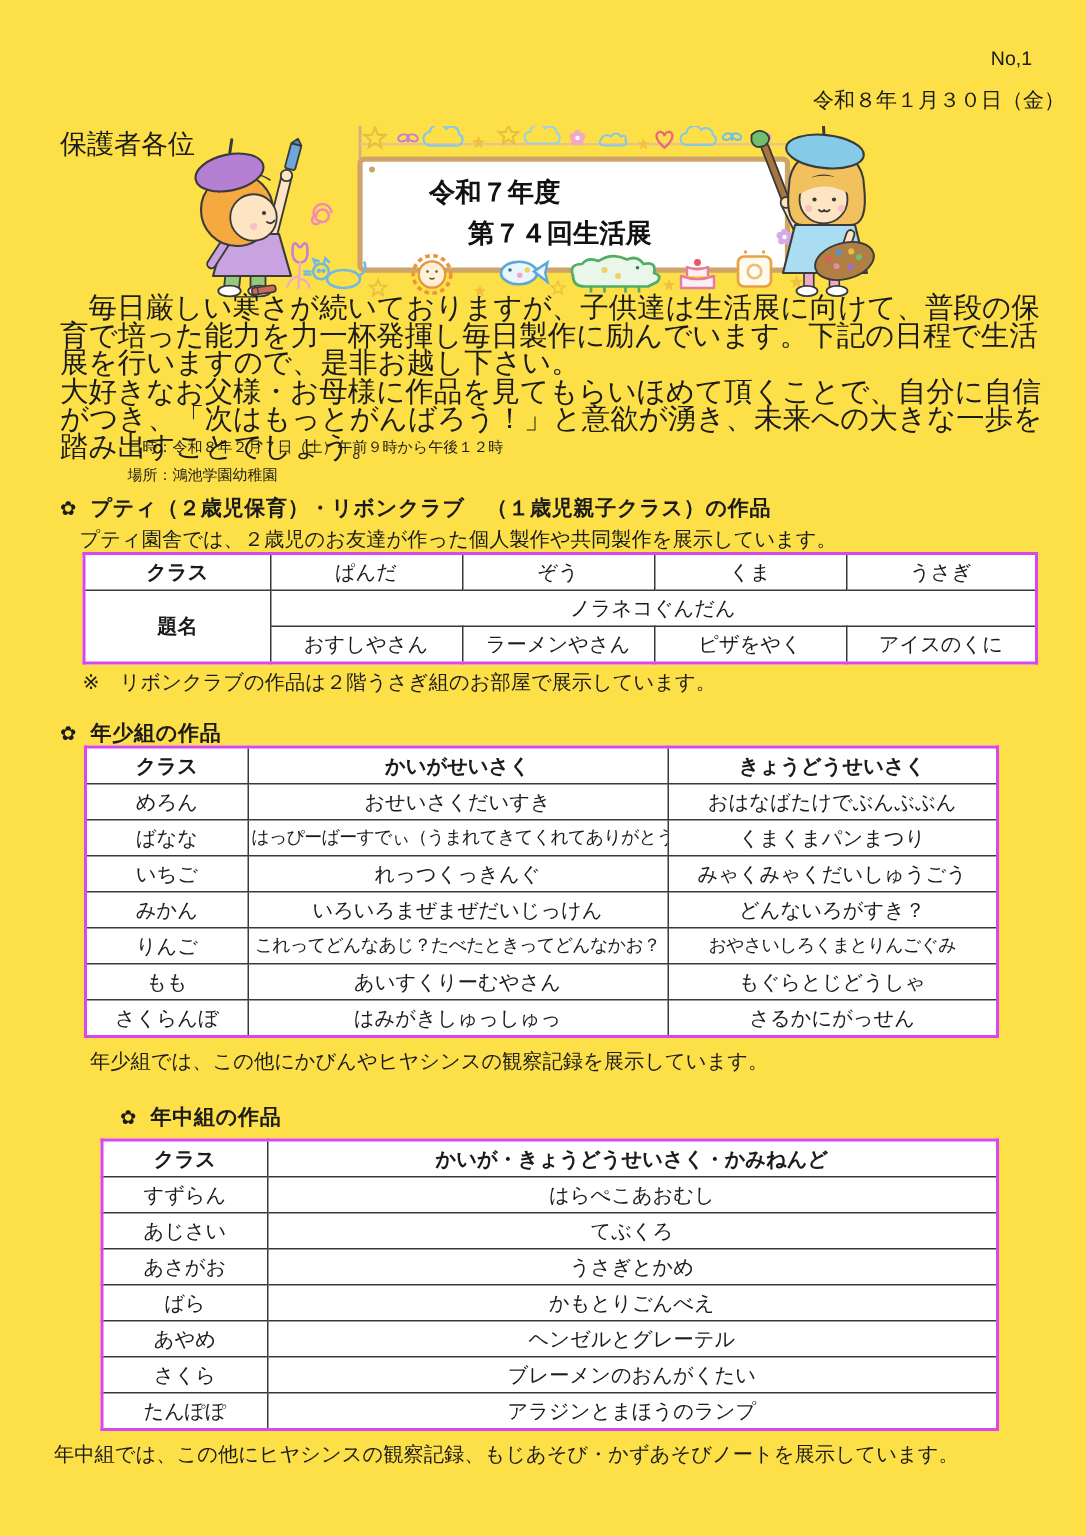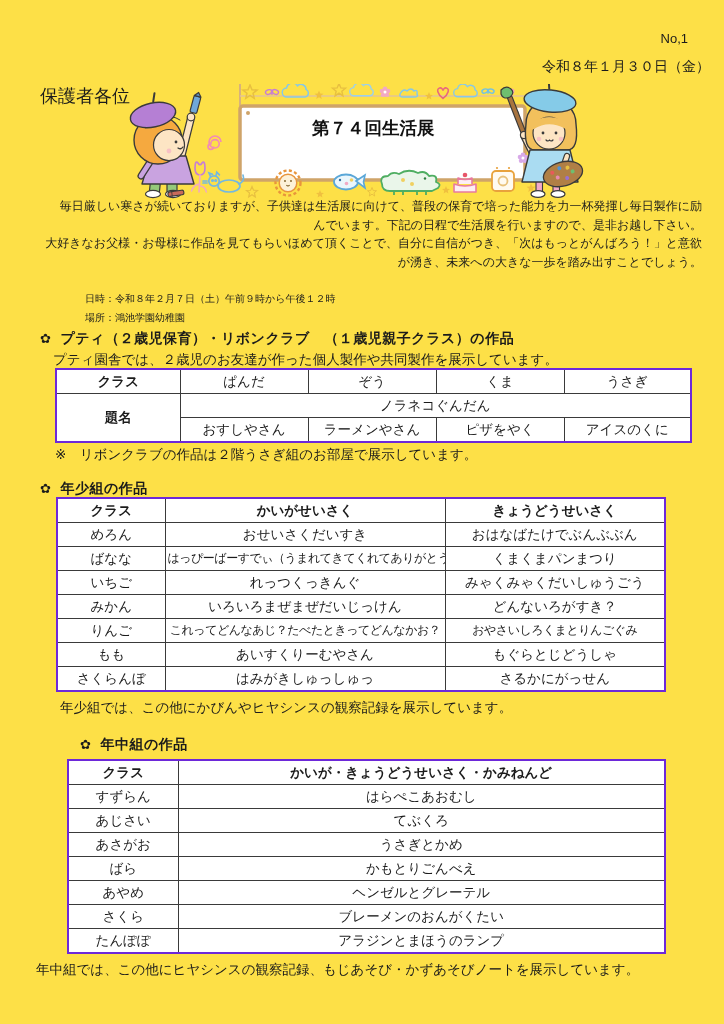--- a/index.html
+++ b/index.html
@@ -11,38 +11,38 @@
     color:#1b1b1b;
   }
   .abs{position:absolute;}
   .page-no{top:31px; right:36px; font-size:13px;}
   .issue-date{top:58px; right:14px; font-size:14px;}
   .salutation{top:84px; left:40px; font-size:18px;}
   .illustration{top:84px; left:120px; width:500px; height:118px;}
   .title-box-text{top:115px; left:240px; width:285px; font-weight:bold; font-size:17.5px; line-height:27px; color:#111;}
   .title-line1{margin-left:46px;}
   .title-line2{margin-left:72px;}
-  .intro{top:197px; left:40px; width:662px; font-size:12px; line-height:18.6px; text-align:right;}
+  .intro{top:197px; left:40px; width:662px; font-size:19px; line-height:18.6px; text-align:left;}
   .intro p{margin:0;}
   .event{top:289px; left:40px; font-size:10px; line-height:19px;margin-left:45px;}
   .sec-heading{font-size:14px; font-weight:bold; letter-spacing:0.5px;}
   .sec-heading .bullet{font-size:13px; margin-right:9px;}
   .sec-desc{font-size:13.5px;}
   .note{font-size:13.5px;}
   #sec1-h{top:330px; left:40px;}
   #sec1-d{top:351px; left:53px;}
   #table1{top:368px; left:55px; width:635px;}
   #note1{top:446px; left:55px;}
   #sec2-h{top:480px; left:40px;}
   #table2{top:497px; left:56px; width:608px;}
   #note2{top:699px; left:48px;margin-left:12px;}
   #sec3-h{top:736px; left:40px;margin-left:40px;}
   #table3{top:759px; left:67px; width:597px;}
   #note3{top:961px; left:36px;}
-  table{border-collapse:collapse; table-layout:fixed; background:#fff; border:2px solid #6d28d9;}
+  table{border-collapse:collapse; table-layout:fixed; background:#fff; border:2px solid #d946ef;}
   td{
     border:1px solid #3a3a3a; text-align:center; vertical-align:middle;
     font-size:13.5px; height:23px; padding:0 2px; overflow:hidden; white-space:nowrap;
   }
   .bold{font-weight:bold;}
   .tight{font-size:12px; letter-spacing:-0.5px;}
 </style>
 </head>
 <body>
 
@@ -221,20 +221,21 @@
           <circle cx="441" cy="83.5" r="2" fill="#4f94d8"></circle>
         <circle cx="449" cy="85" r="2" fill="#e8c040"></circle>
           <circle cx="453" cy="90" r="2" fill="#6fbf6f"></circle>
         <circle cx="437" cy="92" r="2" fill="#e88ab0"></circle>
           <circle cx="446" cy="95" r="2" fill="#9a6fd0"></circle>
       </g>
     </g>
   </svg>
 
   <div class="abs title-box-text">
+    <div class="title-line1">令和７年度</div>
     <div class="title-line2">第７４回生活展</div>
   </div>
 
   <div class="abs intro">
     <p>　毎日厳しい寒さが続いておりますが、子供達は生活展に向けて、普段の保育で培った能力を力一杯発揮し毎日製作に励んでいます。下記の日程で生活展を行いますので、是非お越し下さい。</p>
     <p>大好きなお父様・お母様に作品を見てもらいほめて頂くことで、自分に自信がつき、「次はもっとがんばろう！」と意欲が湧き、未来への大きな一歩を踏み出すことでしょう。</p>
   </div>
 
   <div class="abs event">
     <div>日時：令和８年２月７日（土）午前９時から午後１２時</div>

